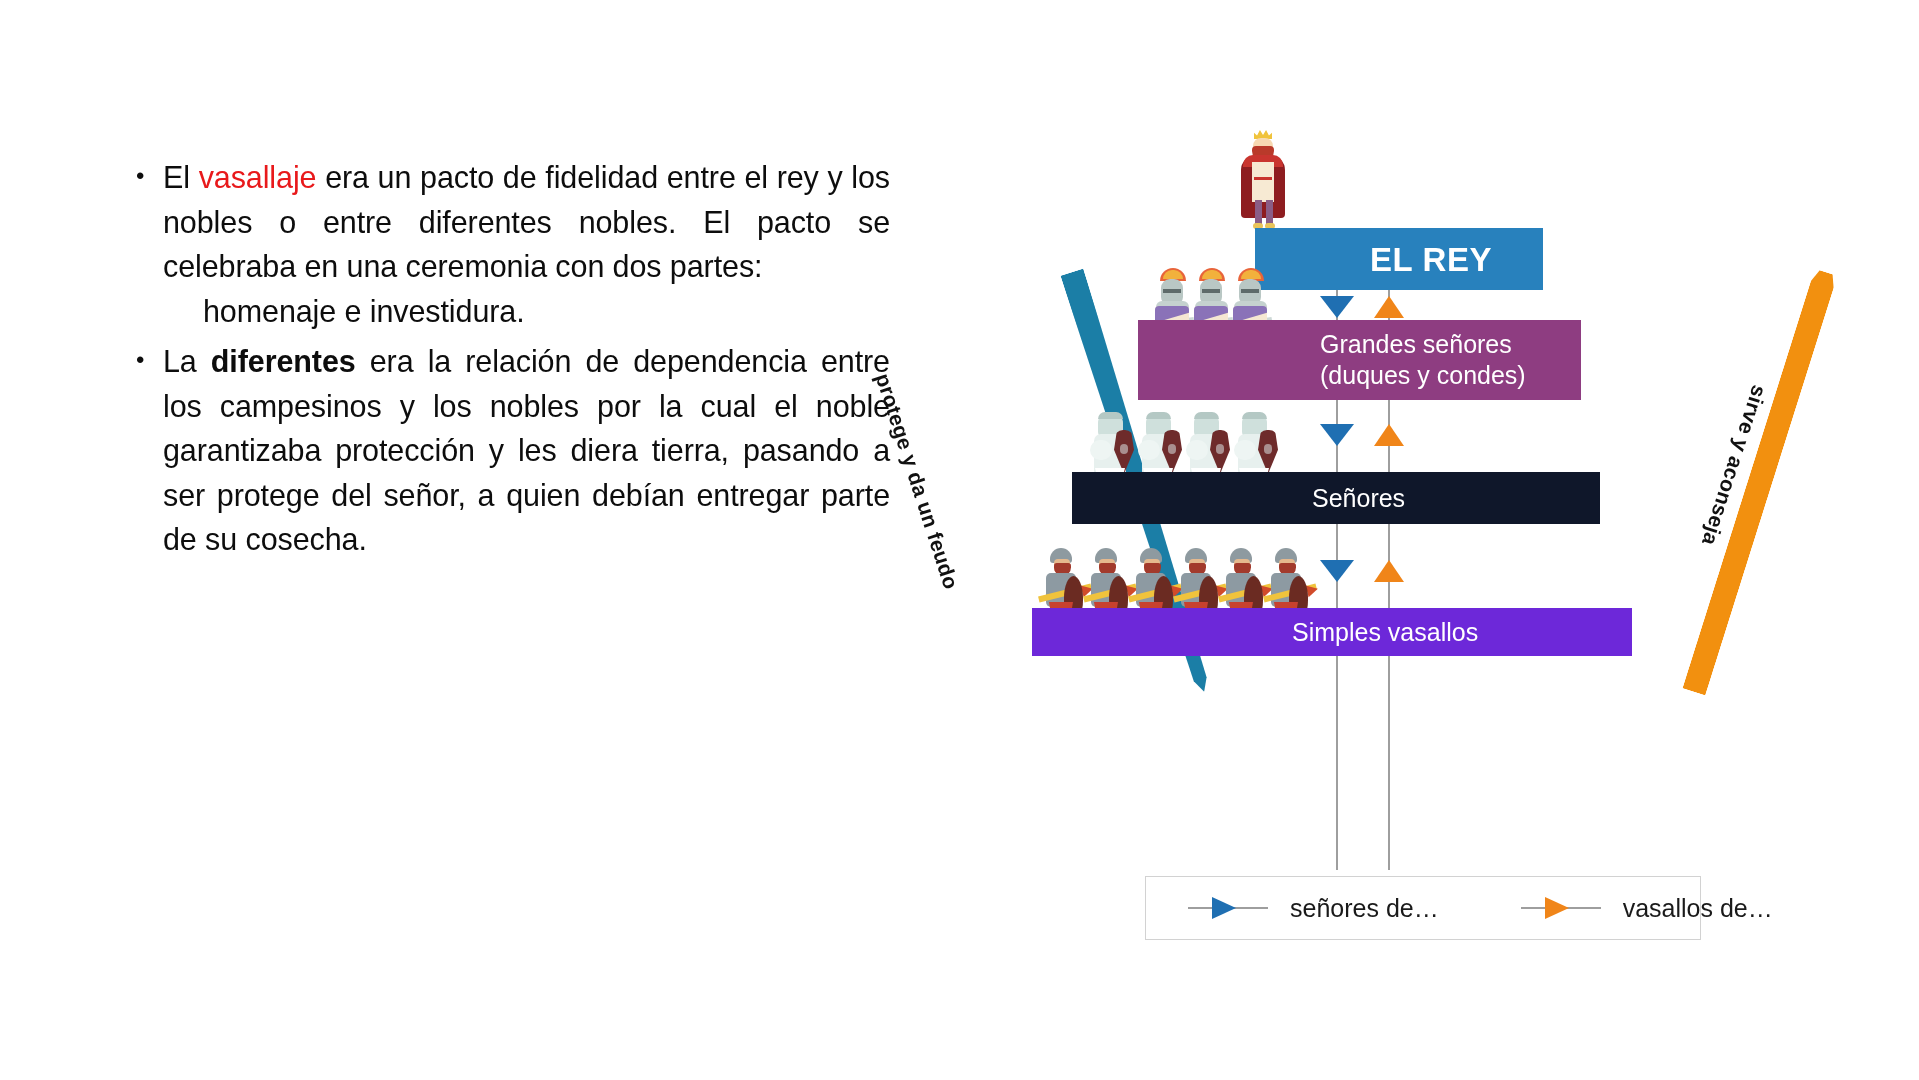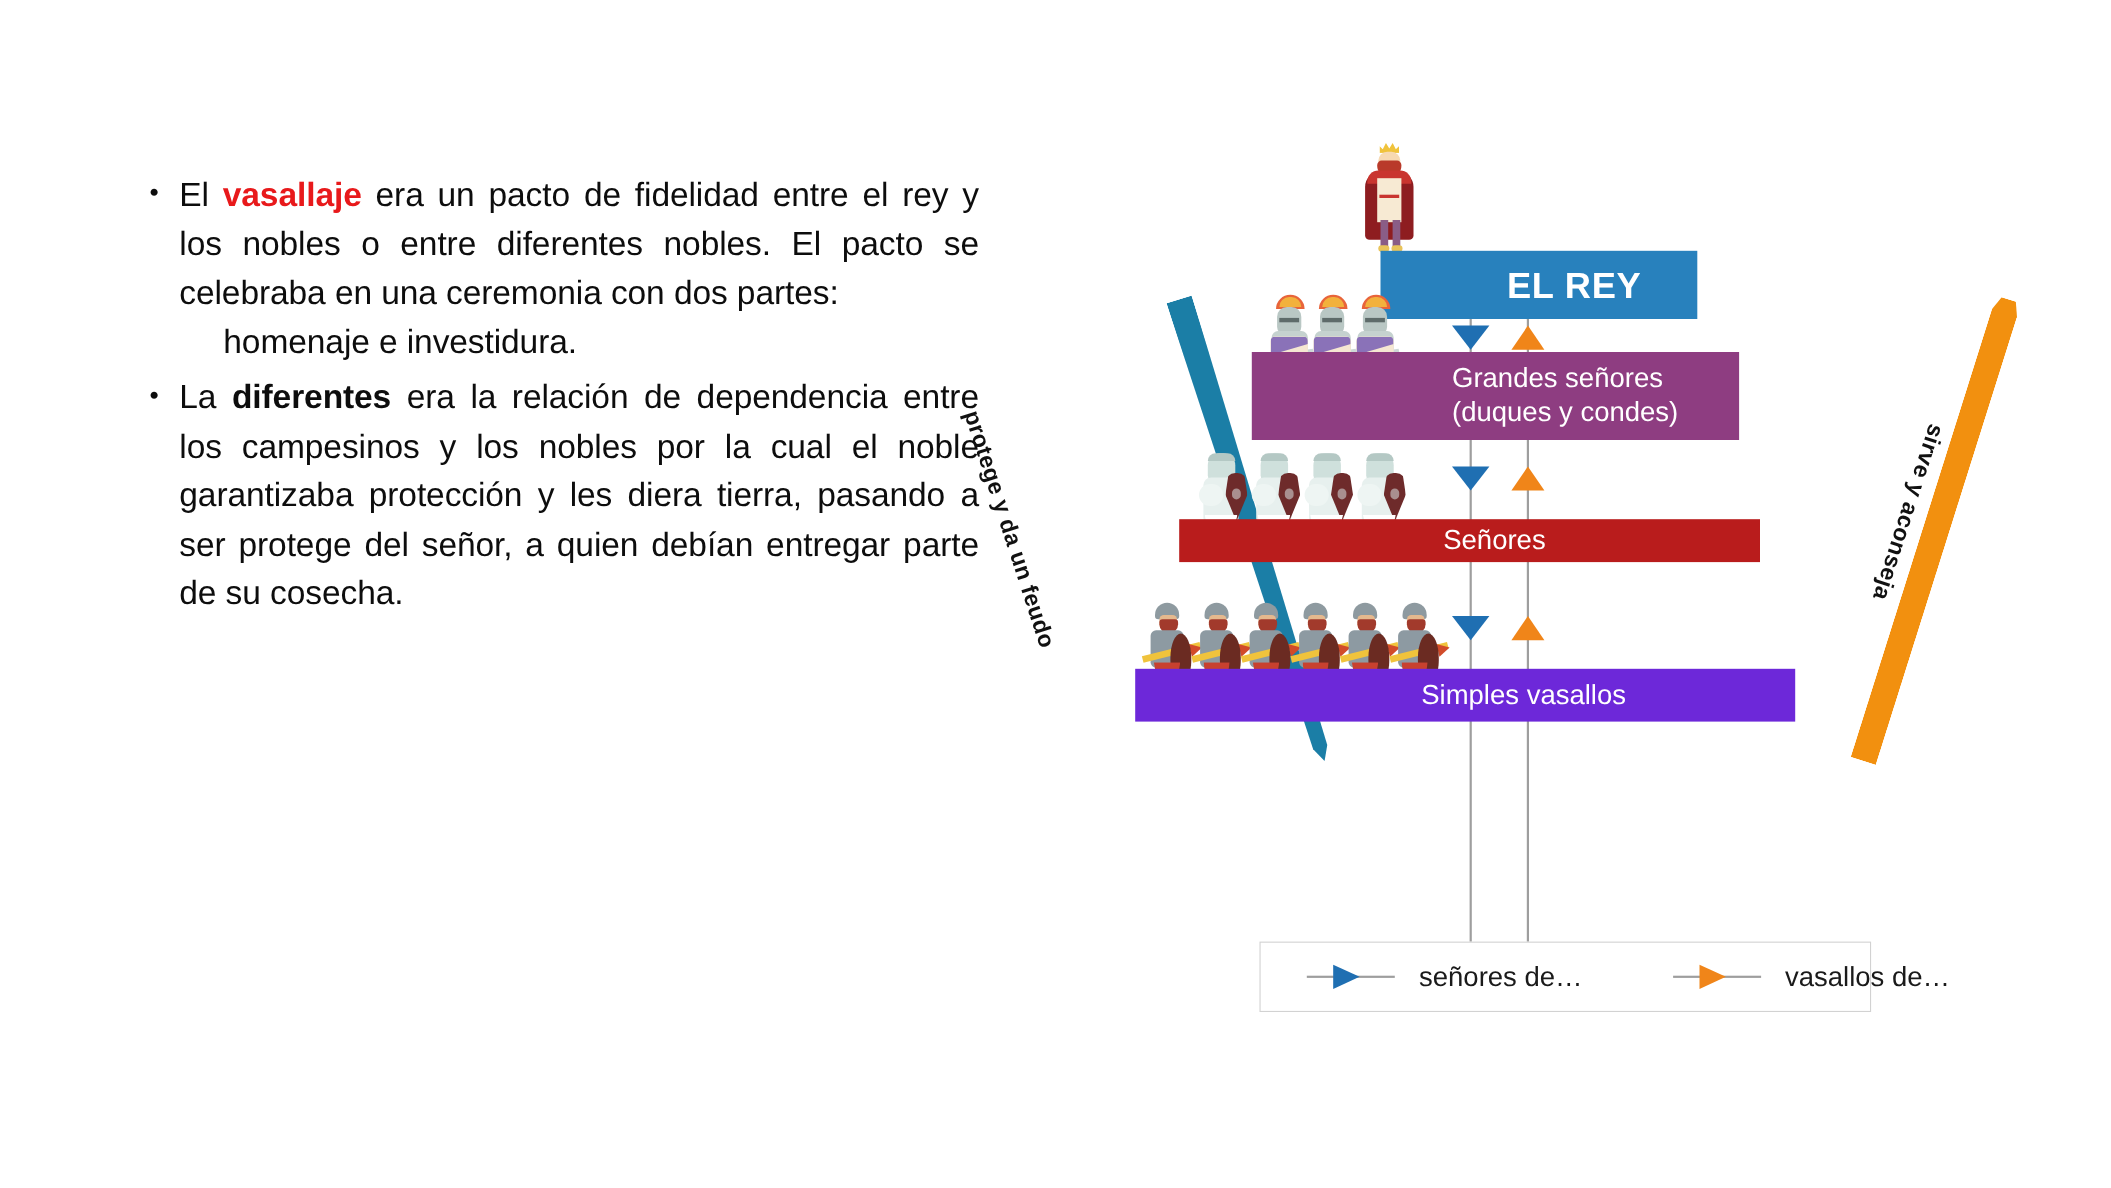--- a/index.html
+++ b/index.html
@@ -43,21 +43,21 @@
     content: "\2022";
     position: absolute;
     left: 6px;
     top: -1px;
     font-size: 24px;
     line-height: 44.5px;
     color: #0d0d0d;
   }
   .b-red {
     color: #e8191b;
-    font-weight: bold;
+    font-weight: normal;
   }
   .b-bold {
     font-weight: bold;
   }
   .sub-line {
     display: block;
     text-align: left;
     text-indent: 40px;
   }
 
@@ -173,22 +173,22 @@
     background: #8e3d81;
   }
   .bar-grandes .bar-label {
     margin-left: 182px;
   }
 
   .bar-senores {
     left: 112px;
     top: 352px;
     width: 528px;
-    height: 39px;
-    background: #b91c1c;
+    height: 52px;
+    background: #0f172a;
   }
   .bar-senores .bar-label {
     margin-left: 240px;
   }
 
   .bar-vasallos {
     left: 72px;
     top: 488px;
     width: 600px;
     height: 48px;
@@ -386,21 +386,21 @@
   .soldier .bootL, .soldier .bootR {
     position: absolute; top: 80px; width: 11px; height: 6px;
     background: #e8dcc8; border-radius: 3px;
   }
   .soldier .bootL { left: 8px; } .soldier .bootR { left: 21px; }
 
   
   .legend {
     position: absolute;
     left: 1145px;
-    top: 856px;
+    top: 876px;
     width: 554px;
     height: 62px;
     background: #ffffff;
     border: 1px solid #d2d2d2;
     display: flex;
     align-items: center;
   }
   .legend-item {
     display: flex;
     align-items: center;

